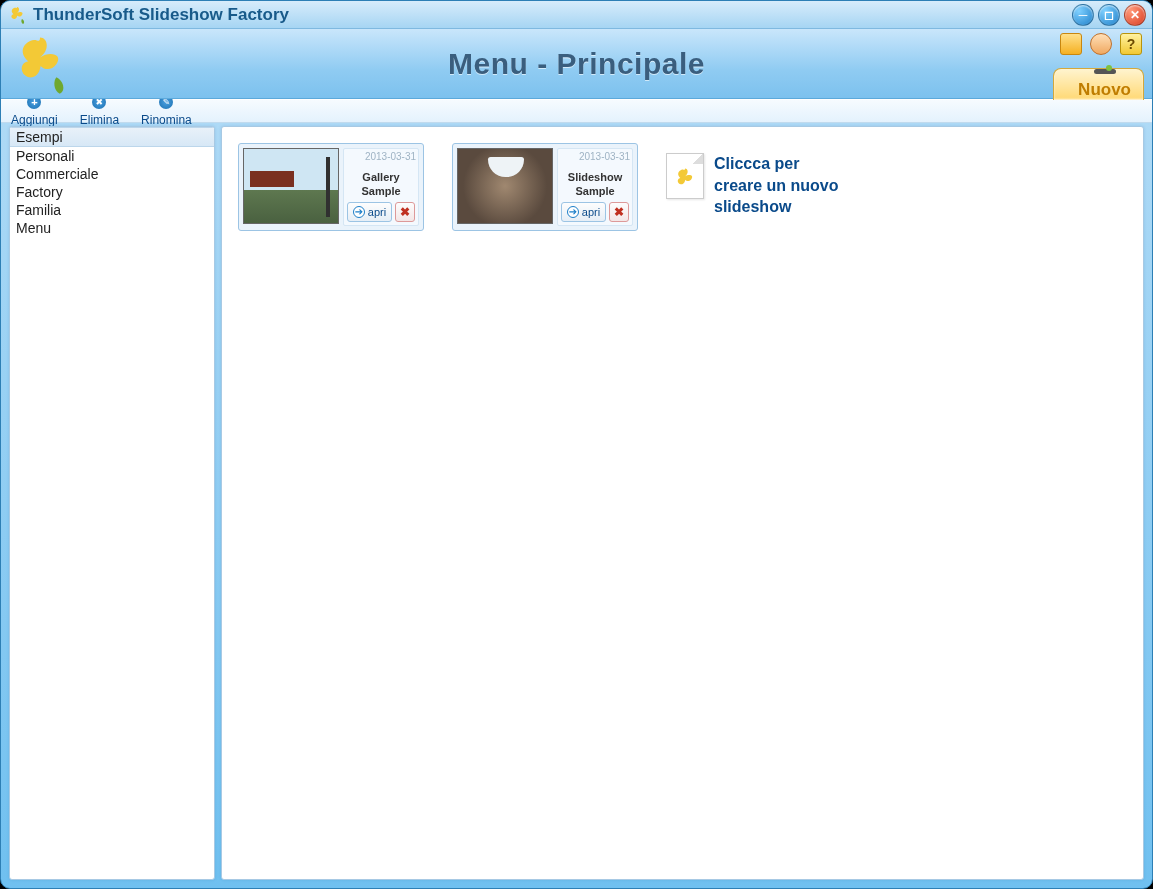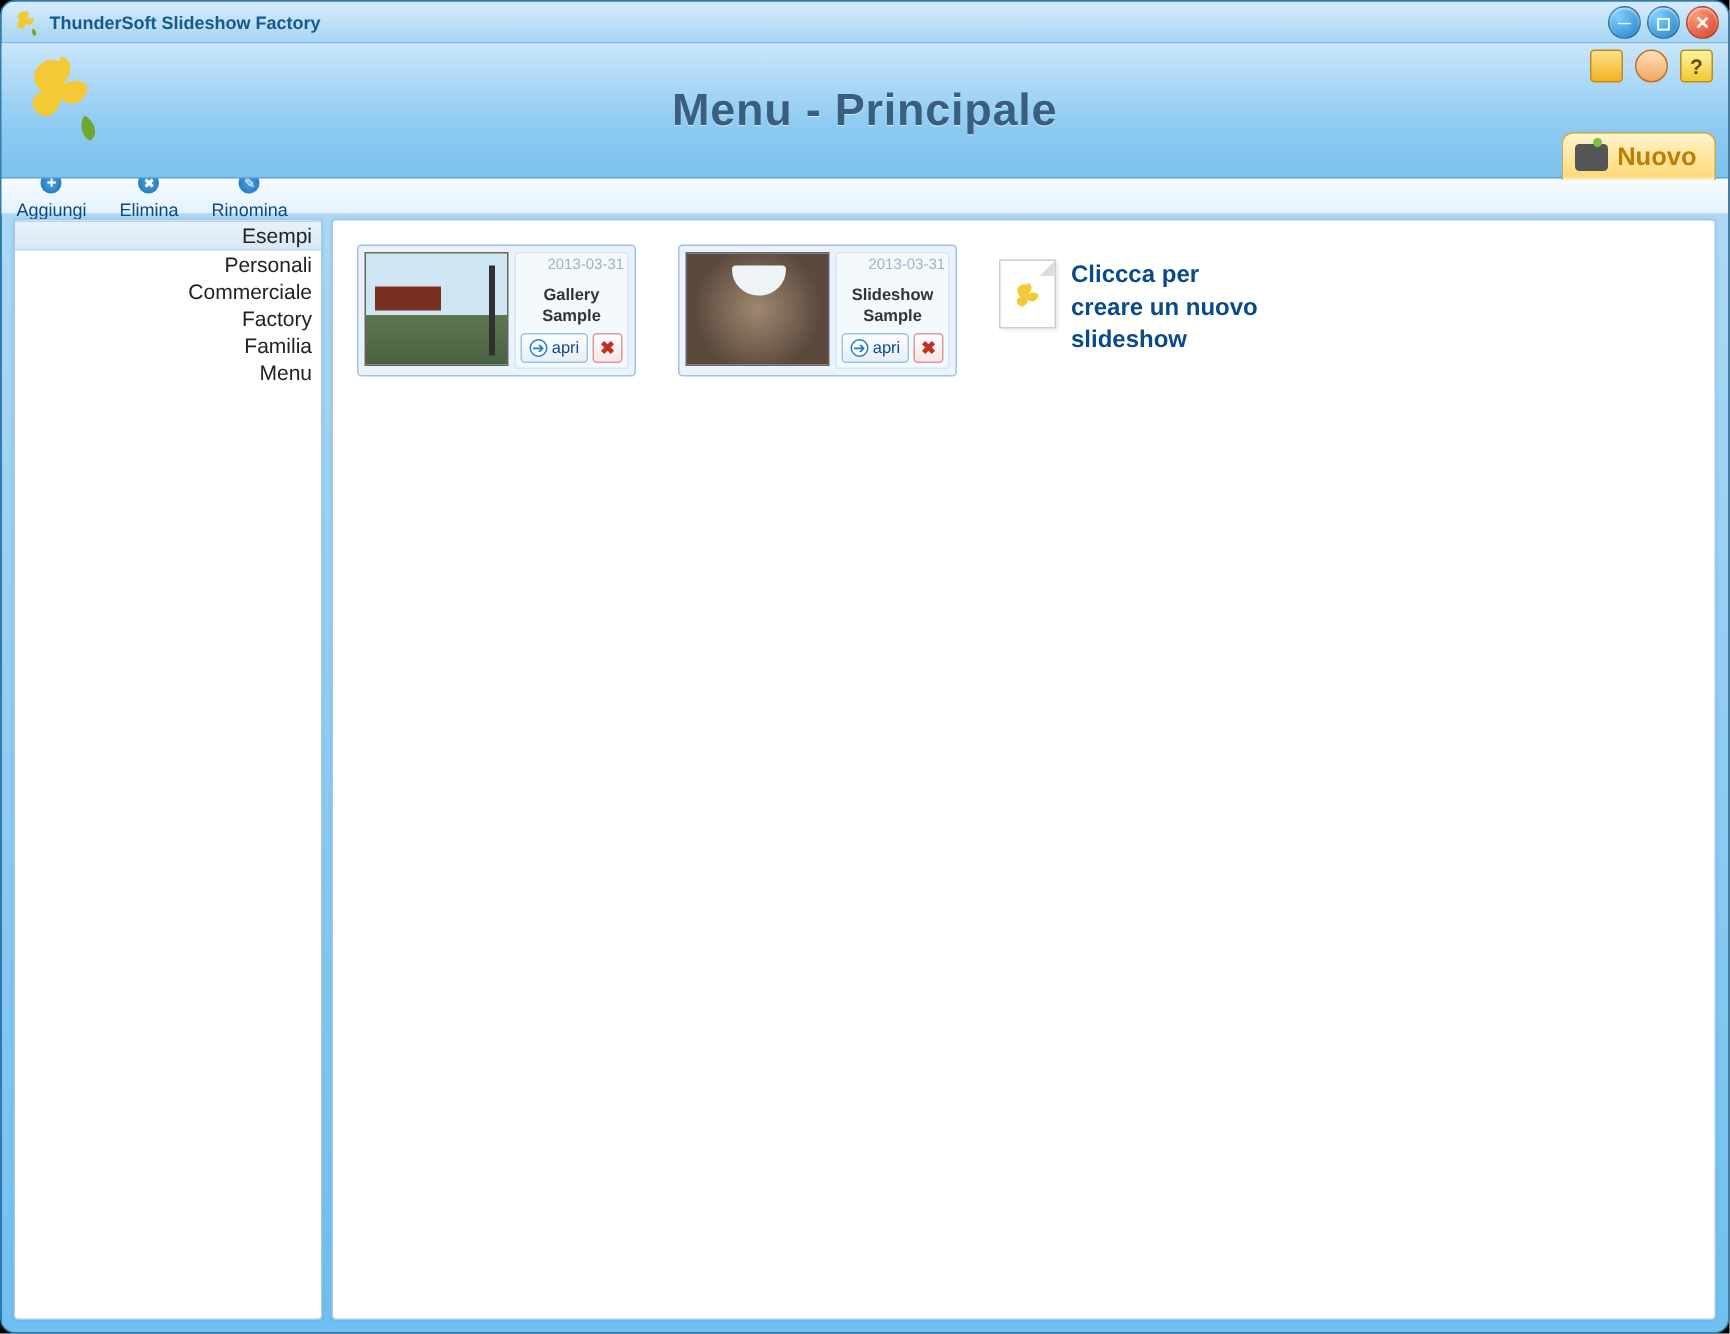--- a/index.html
+++ b/index.html
@@ -29,21 +29,21 @@
     background: linear-gradient(to bottom, #d7ecfb 0%, #a6d5f3 100%);
     border-radius: 10px 10px 0 0;
     border-bottom: 1px solid #7fb9e0;
   }
   .titlebar .logo {
     width: 20px; height: 20px; margin-right: 6px;
     display:flex;align-items:center;justify-content:center;
   }
   .titlebar .title {
     font-weight: bold;
-    font-size: 12px;
+    font-size: 17px;
     color: #185a8a;
   }
   .win-controls {
     margin-left: auto;
     display: flex;
     gap: 4px;
   }
   .win-btn {
     width: 22px; height: 22px;
     border-radius: 50%;
@@ -51,21 +51,21 @@
     border:1px solid rgba(0,0,0,0.25);
     font-size:12px; font-weight:bold;
     box-shadow: inset 0 1px 2px rgba(255,255,255,0.7);
     cursor:pointer;
   }
   .win-btn.min, .win-btn.max { background: radial-gradient(circle at 30% 30%, #7fd0ff, #1e7fc9); color:#fff;}
   .win-btn.close { background: radial-gradient(circle at 30% 30%, #ff9a7a, #d93a1f); color:#fff;}
 
   .header {
     position: relative;
-    height: 90px;
+    height: 70px;
     background: linear-gradient(to bottom, #c9e6fb 0%, #8fcbf2 60%, #7cc1ee 100%);
     border-bottom:1px solid #5ca9db;
     display:flex;
     align-items:center;
   }
   .header .logo-big {
     position:absolute; left:6px; top:2px;
   }
   .header h1 {
     margin: 0 auto 0 auto;
@@ -91,30 +91,31 @@
   .folder-i{background:linear-gradient(to bottom,#ffe08a,#f5b022);border:1px solid #c8870f;}
   .user-i{background:linear-gradient(to bottom,#ffe0b8,#f0a860);border:1px solid #c0702a;border-radius:50%;}
   .help-i{background:linear-gradient(to bottom,#fff2a0,#f2c832);border:1px solid #b8930b;}
   .help-i::after{content:"?";color:#6b4a00;font-weight:bold;font-size:14px;}
 
   .nuovo-tab{
     position:absolute;
     right:8px;
     bottom:-2px;
     height:32px;
-    padding:0 12px 0 8px;
+    padding:0 12px 0 24px;
     background:linear-gradient(to bottom,#fff4cf,#ffd873);
     border:1px solid #d3a83c;
     border-bottom:none;
     border-radius:8px 8px 0 0;
     display:flex;
     align-items:center;
     gap:6px;
     cursor:pointer;
     box-shadow: 0 -1px 2px rgba(255,255,255,0.8) inset;
+    flex-direction: column;
   }
   .nuovo-tab .cam{
     width:22px;height:18px;background:#555;border-radius:3px;position:relative;
   }
   .nuovo-tab .cam::after{
     content:"";position:absolute;top:-4px;left:12px;width:6px;height:6px;border-radius:50%;background:#7fc040;
   }
   .nuovo-tab span.label{color:#c07d00;font-weight:bold;font-size:17px;}
 
   .toolbar {
@@ -154,21 +155,20 @@
     border-radius:3px;
     box-shadow:0 0 3px rgba(0,80,150,0.15);
     overflow:auto;
   }
   .sidebar-item{
     padding:1px 6px;
     font-size:14px;
     color:#222;
     cursor:pointer;
     font-family: Tahoma, Arial, sans-serif;
-    text-align: right;
   }
   .sidebar-item.selected{
     background:linear-gradient(to bottom,#e8f1f9,#d7e8f6);
     border-top:1px solid #bcd6eb;
     border-bottom:1px solid #bcd6eb;
   }
 
   .main{
     flex:1;
     background:#fff;

